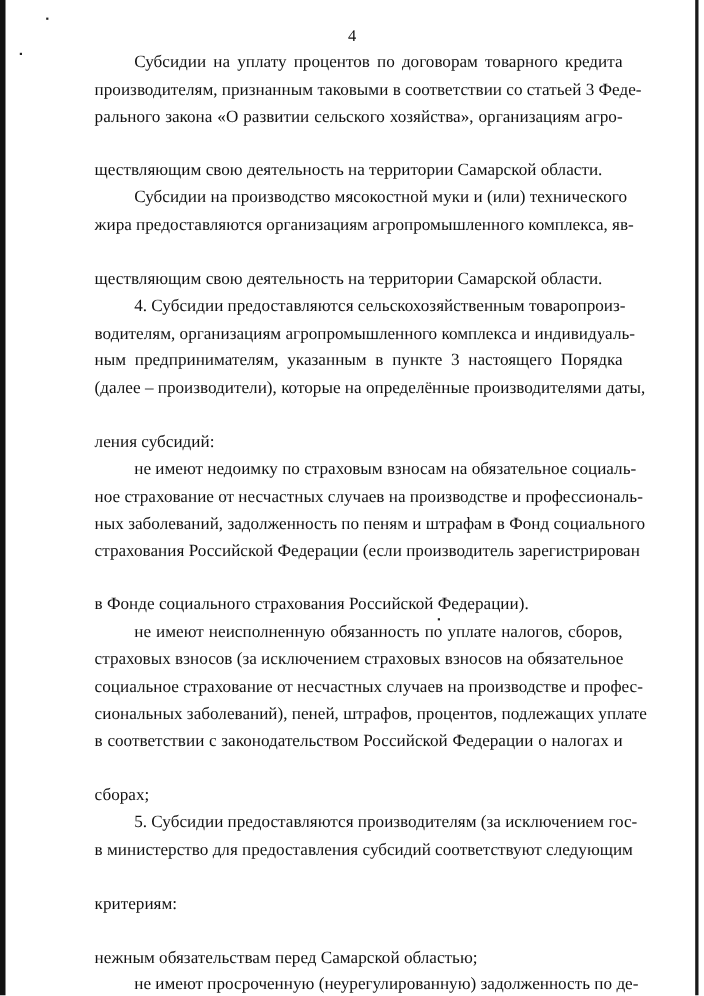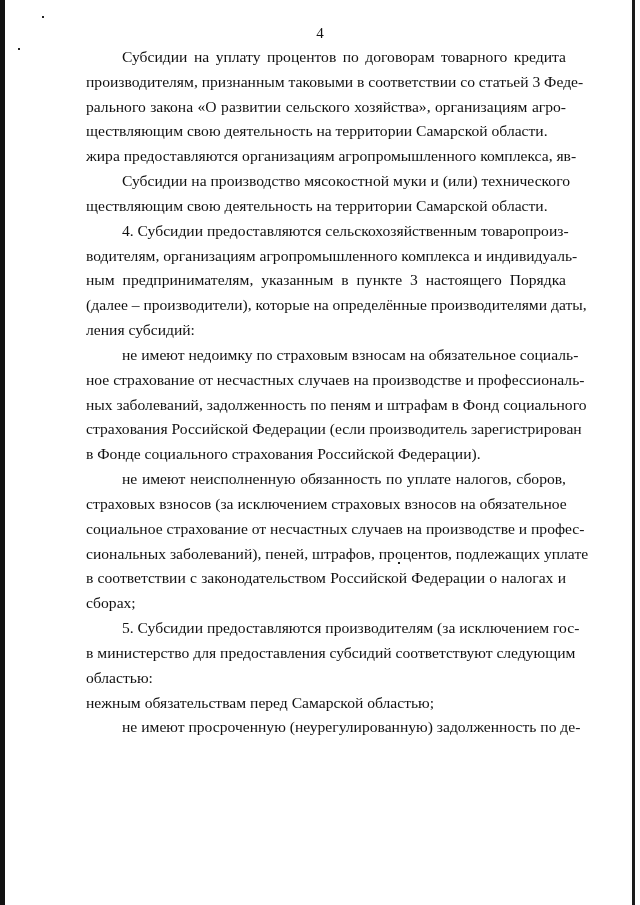--- a/index.html
+++ b/index.html
@@ -6,21 +6,21 @@
   body { width: 640px; height: 905px; position: relative; overflow: hidden; }
   .page { position: absolute; left: 0; top: 0; width: 640px; height: 905px; background: #fff; }
   .edge-left { position: absolute; left: 0; top: 0; width: 5px; height: 905px; background: #111; }
   .edge-right { position: absolute; left: 632px; top: 0; width: 3px; height: 905px; background: #1a1a1a; }
   .speck { position: absolute; width: 2px; height: 2px; background: #222; }
   .page-number { position: absolute; left: 0; width: 640px; top: 25px; text-align: center;
     font-family: "Liberation Serif", serif; font-size: 15px; color: #111; }
   .text { position: absolute; left: 86px; top: 45px; width: 480px;
     font-family: "Liberation Serif", serif; font-size: 15.6px; color: #111; line-height: 24.84px; }
   .line { display: block; height: 24.84px; white-space: nowrap; text-align: justify; text-align-last: justify; }
-  .line.last { text-align-last: left; }
+  .line.last { text-align-last: left; margin-top: 24px; }
   .line.indent { padding-left: 36px; }
 </style>
 </head>
 <body>
 
 <div class="page">
   <div class="edge-left"></div>
   <div class="edge-right"></div>
   <div class="speck" style="left:42px;top:16px;"></div>
   <div class="speck" style="left:18px;top:48px;"></div>
@@ -29,22 +29,22 @@
   <div class="page-number">4</div>
 
   <div class="text" id="body-text">
       <div>
         <span class="line indent">Субсидии на уплату процентов по договорам товарного кредита</span>
         <span class="line">производителям, признанным таковыми в соответствии со статьей 3 Феде-</span>
         <span class="line">рального закона «О развитии сельского хозяйства», организациям агро-</span>
         <span class="line last">ществляющим свою деятельность на территории Самарской области.</span>
       </div>
       <div>
+        <span class="line indent">Субсидии на производство мясокостной муки и (или) технического</span>
         <span class="line">жира предоставляются организациям агропромышленного комплекса, яв-</span>
-        <span class="line indent">Субсидии на производство мясокостной муки и (или) технического</span>
         <span class="line last">ществляющим свою деятельность на территории Самарской области.</span>
       </div>
       <div>
         <span class="line indent">4. Субсидии предоставляются сельскохозяйственным товаропроиз-</span>
         <span class="line">водителям, организациям агропромышленного комплекса и индивидуаль-</span>
         <span class="line">ным предпринимателям, указанным в пункте 3 настоящего Порядка</span>
         <span class="line">(далее – производители), которые на определённые производителями даты,</span>
         <span class="line last">ления субсидий:</span>
       </div>
       <div>
@@ -58,20 +58,20 @@
         <span class="line indent">не имеют неисполненную обязанность по уплате налогов, сборов,</span>
         <span class="line">страховых взносов (за исключением страховых взносов на обязательное</span>
         <span class="line">социальное страхование от несчастных случаев на производстве и профес-</span>
         <span class="line">сиональных заболеваний), пеней, штрафов, процентов, подлежащих уплате</span>
         <span class="line">в соответствии с законодательством Российской Федерации о налогах и</span>
         <span class="line last">сборах;</span>
       </div>
       <div>
         <span class="line indent">5. Субсидии предоставляются производителям (за исключением гос-</span>
         <span class="line">в министерство для предоставления субсидий соответствуют следующим</span>
-        <span class="line last">областью:</span>
+        <span class="line last">критериям:</span>
       </div>
       <div>
         <span class="line last">нежным обязательствам перед Самарской областью;</span>
         <span class="line indent">не имеют просроченную (неурегулированную) задолженность по де-</span>
       </div>
     </div>
 </div>
 
 </body></html>

